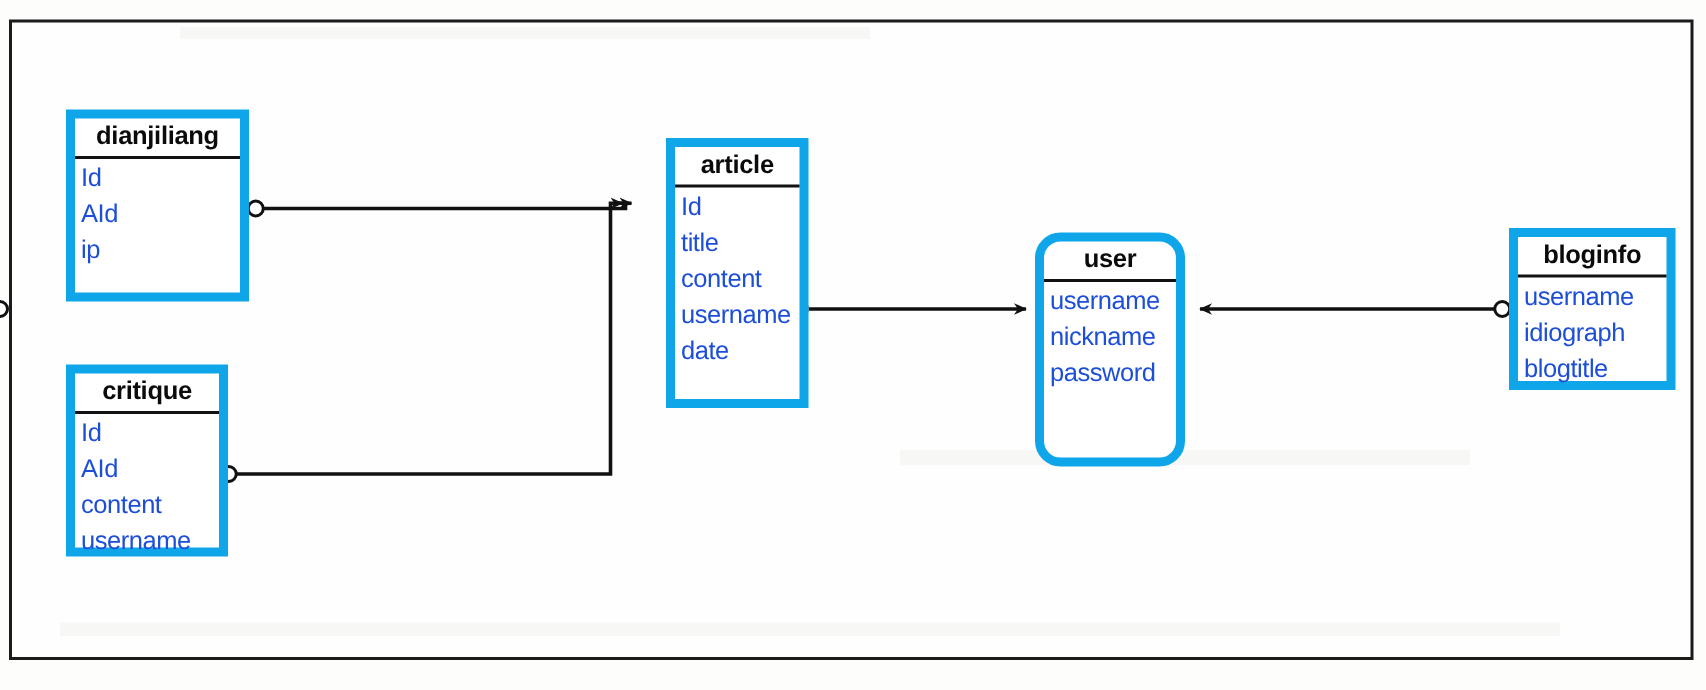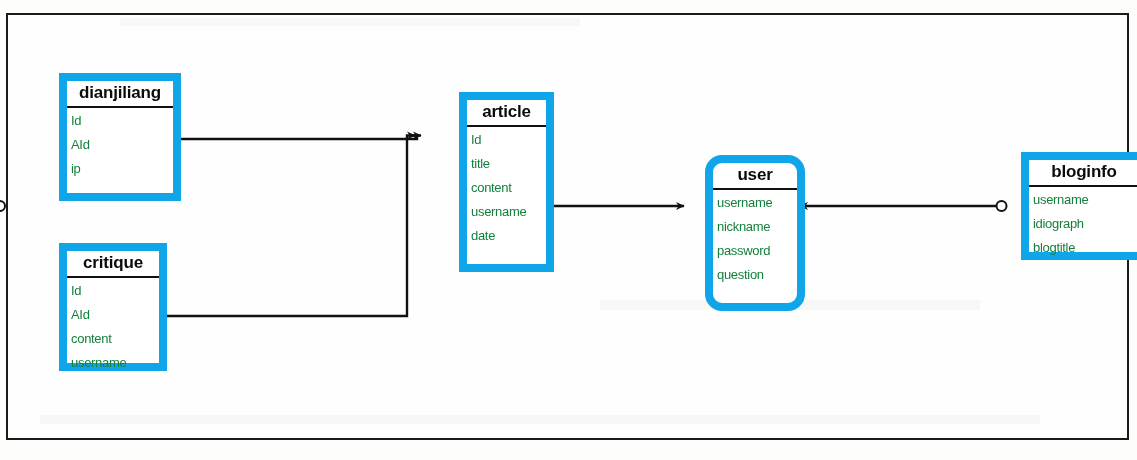--- a/index.html
+++ b/index.html
@@ -29,46 +29,45 @@
     top: 13px;
     width: 1123px;
     height: 427px;
     border: 2px solid #1b1b1b;
     box-sizing: border-box;
     background: #fefefe;
   }
   
   .entity {
     position: absolute;
-    border: 8px solid #0ea5e9;
+    border: 6px solid #0ea5e9;
     background: #ffffff;
     box-sizing: border-box;
     z-index: 5;
-    margin-left: 15px;
   }
   .entity-title {
     text-align: center;
     font-weight: bold;
     font-size: 17px;
     line-height: 24px;
     height: 25px;
     border-bottom: 2px solid #111111;
     color: #0b0b0b;
     letter-spacing: -0.2px;
     white-space: nowrap;
     overflow: hidden;
   }
   .entity-fields {
     padding: 1px 0 2px 4px;
   }
   .field {
-    font-size: 13px;
+    font-size: 17px;
     line-height: 24px;
     height: 24px;
-    color: #15803d;
+    color: #1d4ed8;
     white-space: nowrap;
     letter-spacing: -0.3px;
   }
   
   #links {
     position: absolute;
     left: 0; top: 0;
     width: 1137px;
     height: 460px;
     z-index: 3;
@@ -153,24 +152,23 @@
           <div class="field">username</div>
           <div class="field">date</div>
         </div>
       </div>
       <div class="entity" style="left: 690px; top: 155px; width: 100px; height: 156px; border-radius: 17px;">
         <div class="entity-title">user</div>
         <div class="entity-fields">
           <div class="field">username</div>
           <div class="field">nickname</div>
           <div class="field">password</div>
-          <div class="field">question</div>
         </div>
       </div>
-      <div class="entity" style="left: 1006px; top: 152px; width: 126px; height: 108px;">
+      <div class="entity" style="left: 1006px; top: 152px; width: 111px; height: 108px;">
         <div class="entity-title">bloginfo</div>
         <div class="entity-fields">
           <div class="field">username</div>
           <div class="field">idiograph</div>
           <div class="field">blogtitle</div>
         </div>
       </div>
     </div>
 
 </div>

